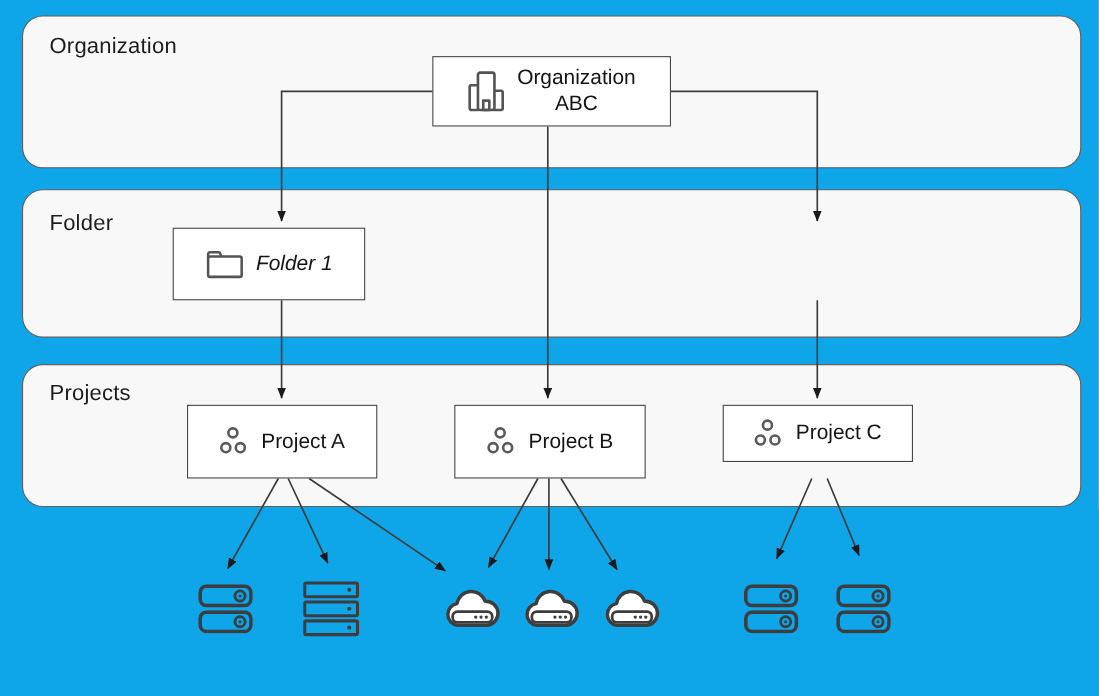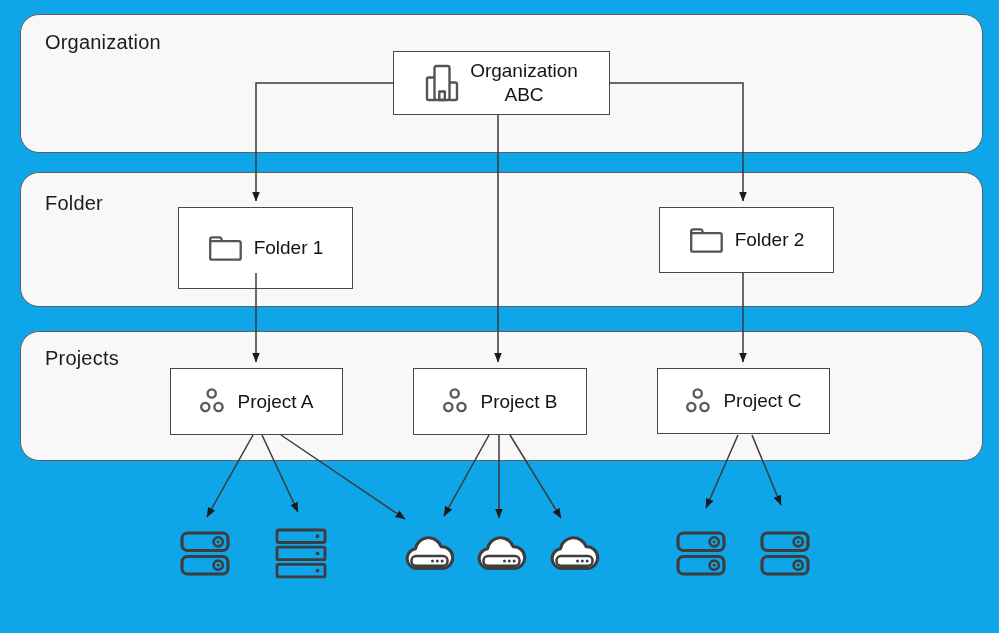--- a/index.html
+++ b/index.html
@@ -50,43 +50,32 @@
           <rect x="14.3" y="27.5" width="5.5" height="8.5"></rect>
         </g>
       </svg>
     </span>
     <span class="two-line">
       <span>Organization</span>
       <span>ABC</span>
     </span>
   </div>
 
-  <div class="node" style="left:178px;top:207px;width:175px;height:82px;">
+  <div class="node" style="left:157px;top:207px;width:175px;height:66px;font-style:italic;">
     <span>
       <svg viewBox="0 0 35 27" width="35" height="27">
         <g fill="none" stroke="#545454" stroke-width="2.3" stroke-linejoin="round">
           <path d="M2.2 8 V4.2 Q2.2 2.4 4 2.4 H11.6 Q13 2.4 13.3 3.6 L14 6"></path>
           <rect x="2.2" y="6.2" width="30.5" height="18.5" rx="1.8" fill="#ffffff"></rect>
         </g>
       </svg>
     </span>
     <span>Folder 1</span>
   </div>
 
-  <div class="node" style="left:659px;top:207px;width:175px;height:66px;">
-    <span>
-      <svg viewBox="0 0 35 27" width="35" height="27">
-        <g fill="none" stroke="#545454" stroke-width="2.3" stroke-linejoin="round">
-          <path d="M2.2 8 V4.2 Q2.2 2.4 4 2.4 H11.6 Q13 2.4 13.3 3.6 L14 6"></path>
-          <rect x="2.2" y="6.2" width="30.5" height="18.5" rx="1.8" fill="#ffffff"></rect>
-        </g>
-      </svg>
-    </span>
-    <span>Folder 2</span>
-  </div>
 
   <div class="node" style="left:170px;top:368px;width:173px;height:67px;">
     <span>
       <svg viewBox="0 0 27 29" width="27" height="29">
         <g fill="none" stroke="#5a5a5a" stroke-width="2.4">
           <circle cx="12.7" cy="6.5" r="4.1"></circle>
           <circle cx="6.3" cy="20" r="4.1"></circle>
           <circle cx="19.5" cy="20" r="4.1"></circle>
         </g>
       </svg>
@@ -100,21 +89,21 @@
         <g fill="none" stroke="#5a5a5a" stroke-width="2.4">
           <circle cx="12.7" cy="6.5" r="4.1"></circle>
           <circle cx="6.3" cy="20" r="4.1"></circle>
           <circle cx="19.5" cy="20" r="4.1"></circle>
         </g>
       </svg>
     </span>
     <span>Project B</span>
   </div>
 
-  <div class="node" style="left:657px;top:368px;width:173px;height:66px;">
+  <div class="node" style="left:657px;top:368px;width:173px;height:52px;">
     <span>
       <svg viewBox="0 0 27 29" width="27" height="29">
         <g fill="none" stroke="#5a5a5a" stroke-width="2.4">
           <circle cx="12.7" cy="6.5" r="4.1"></circle>
           <circle cx="6.3" cy="20" r="4.1"></circle>
           <circle cx="19.5" cy="20" r="4.1"></circle>
         </g>
       </svg>
     </span>
     <span>Project C</span>

